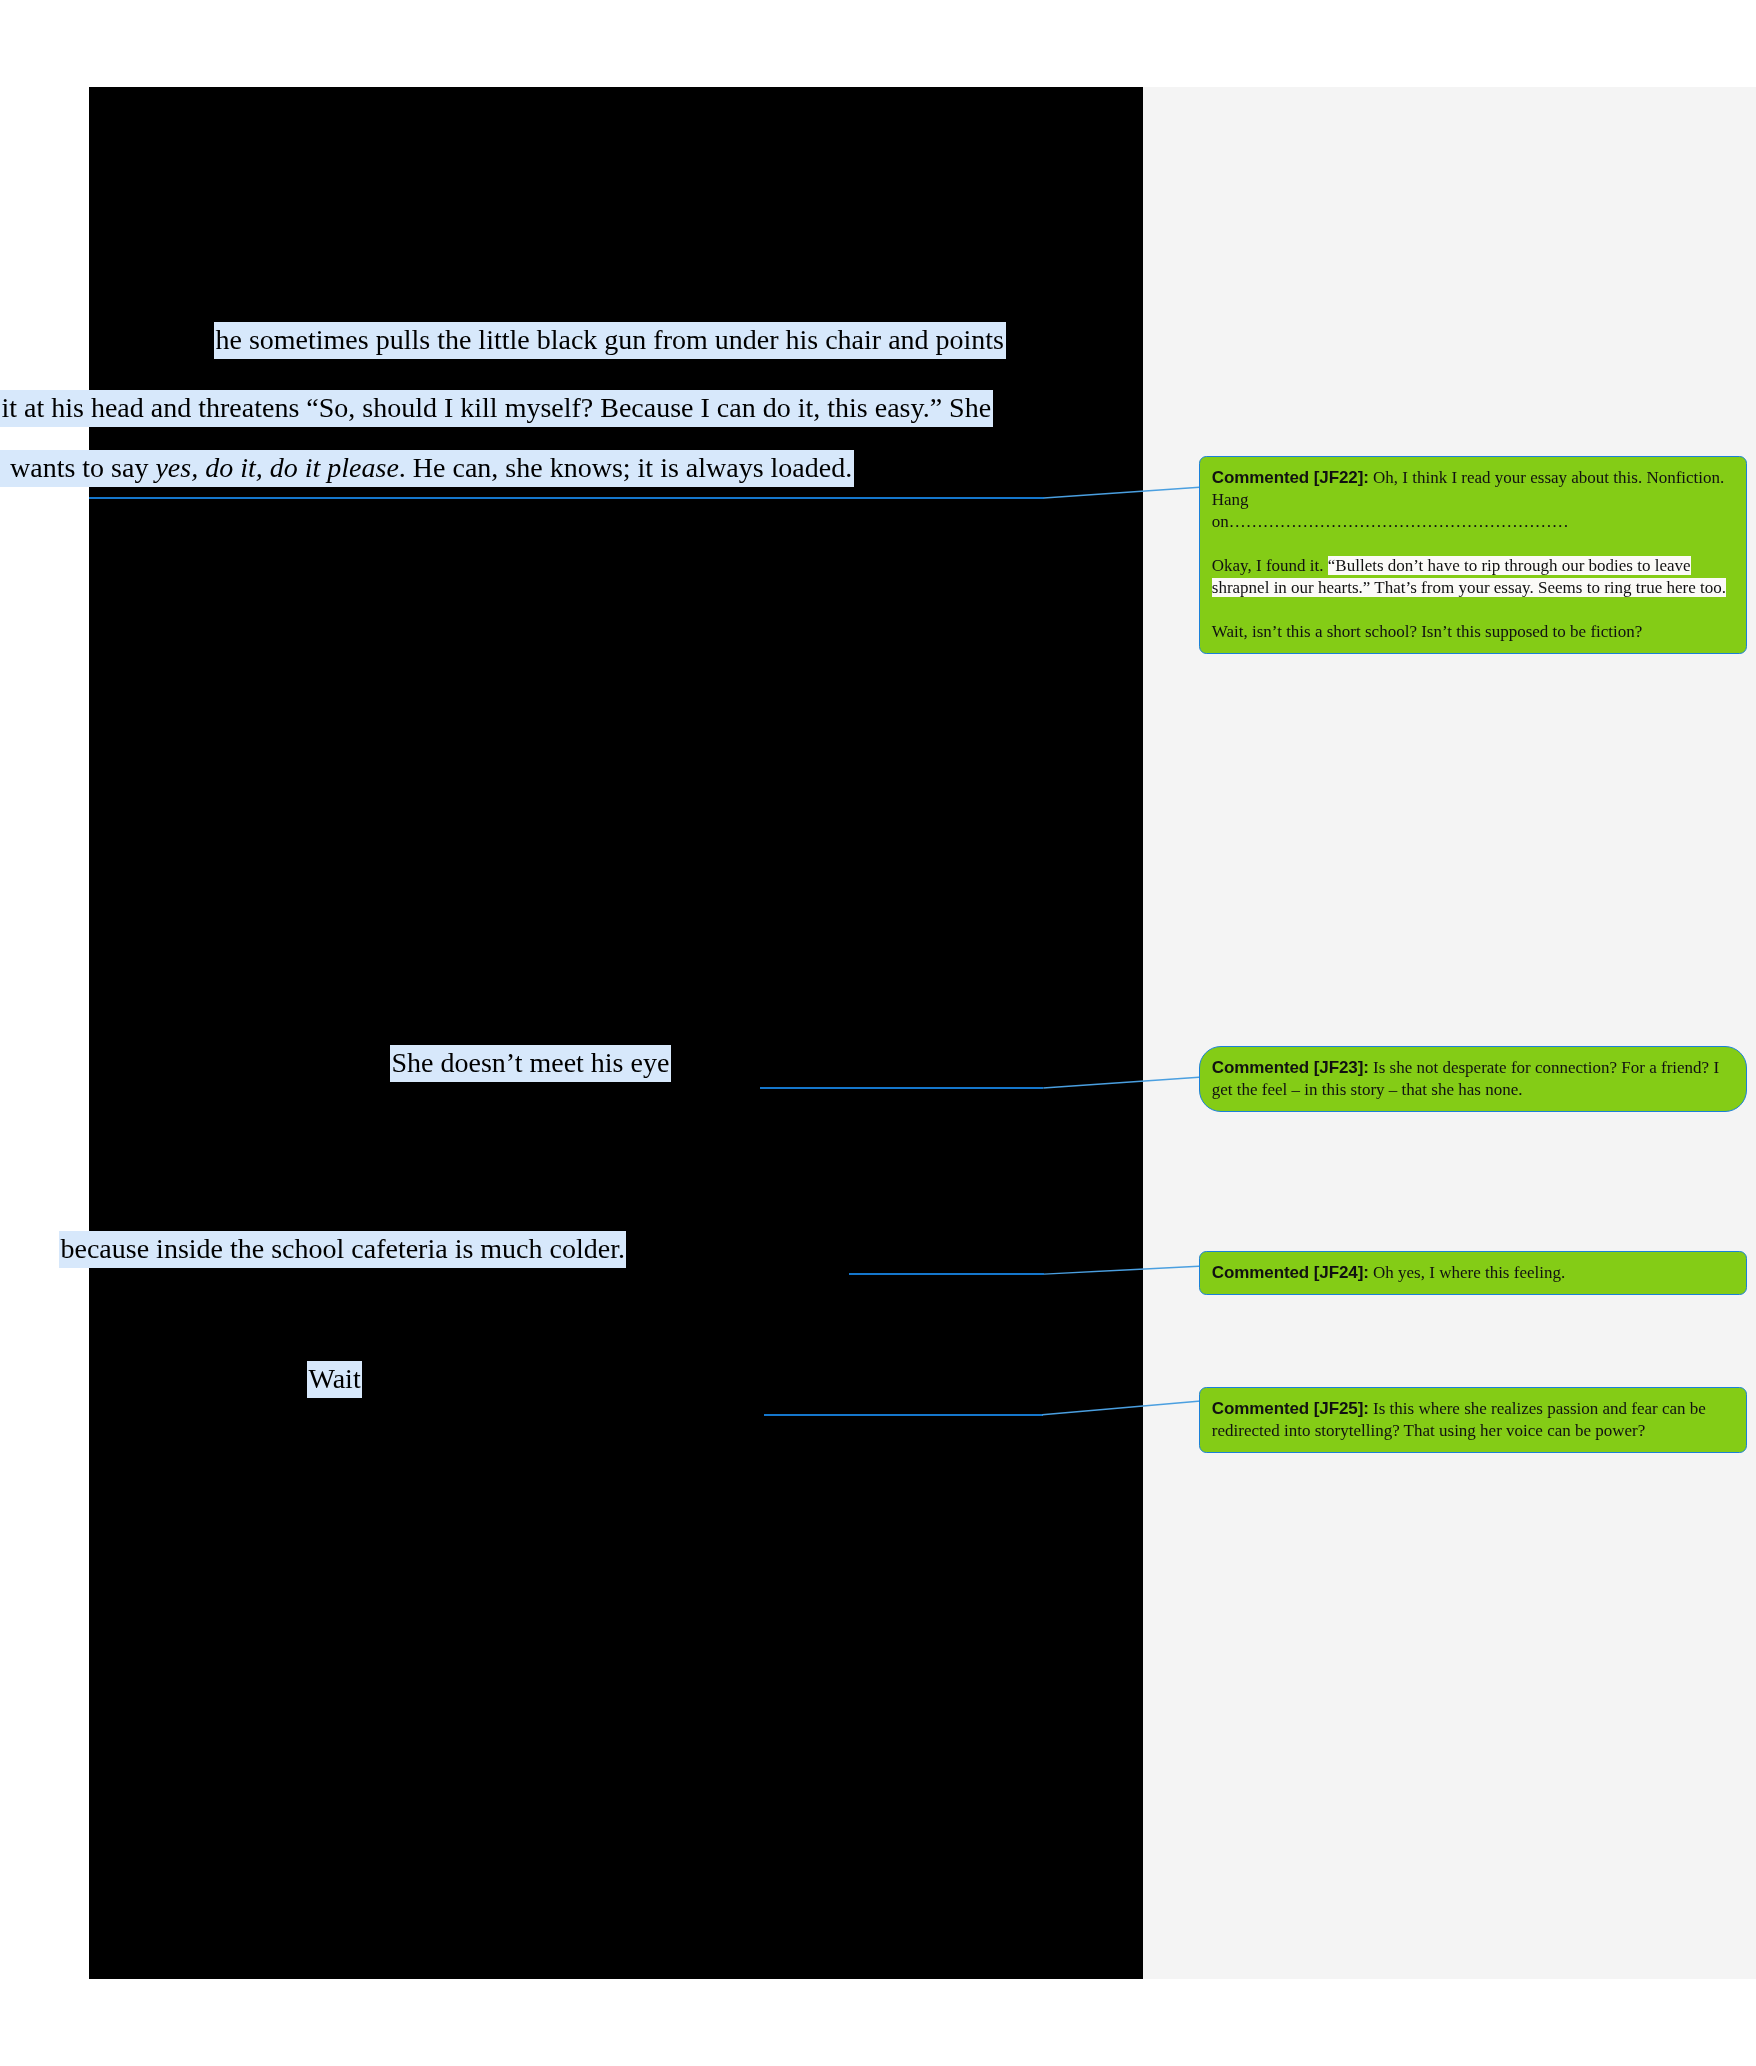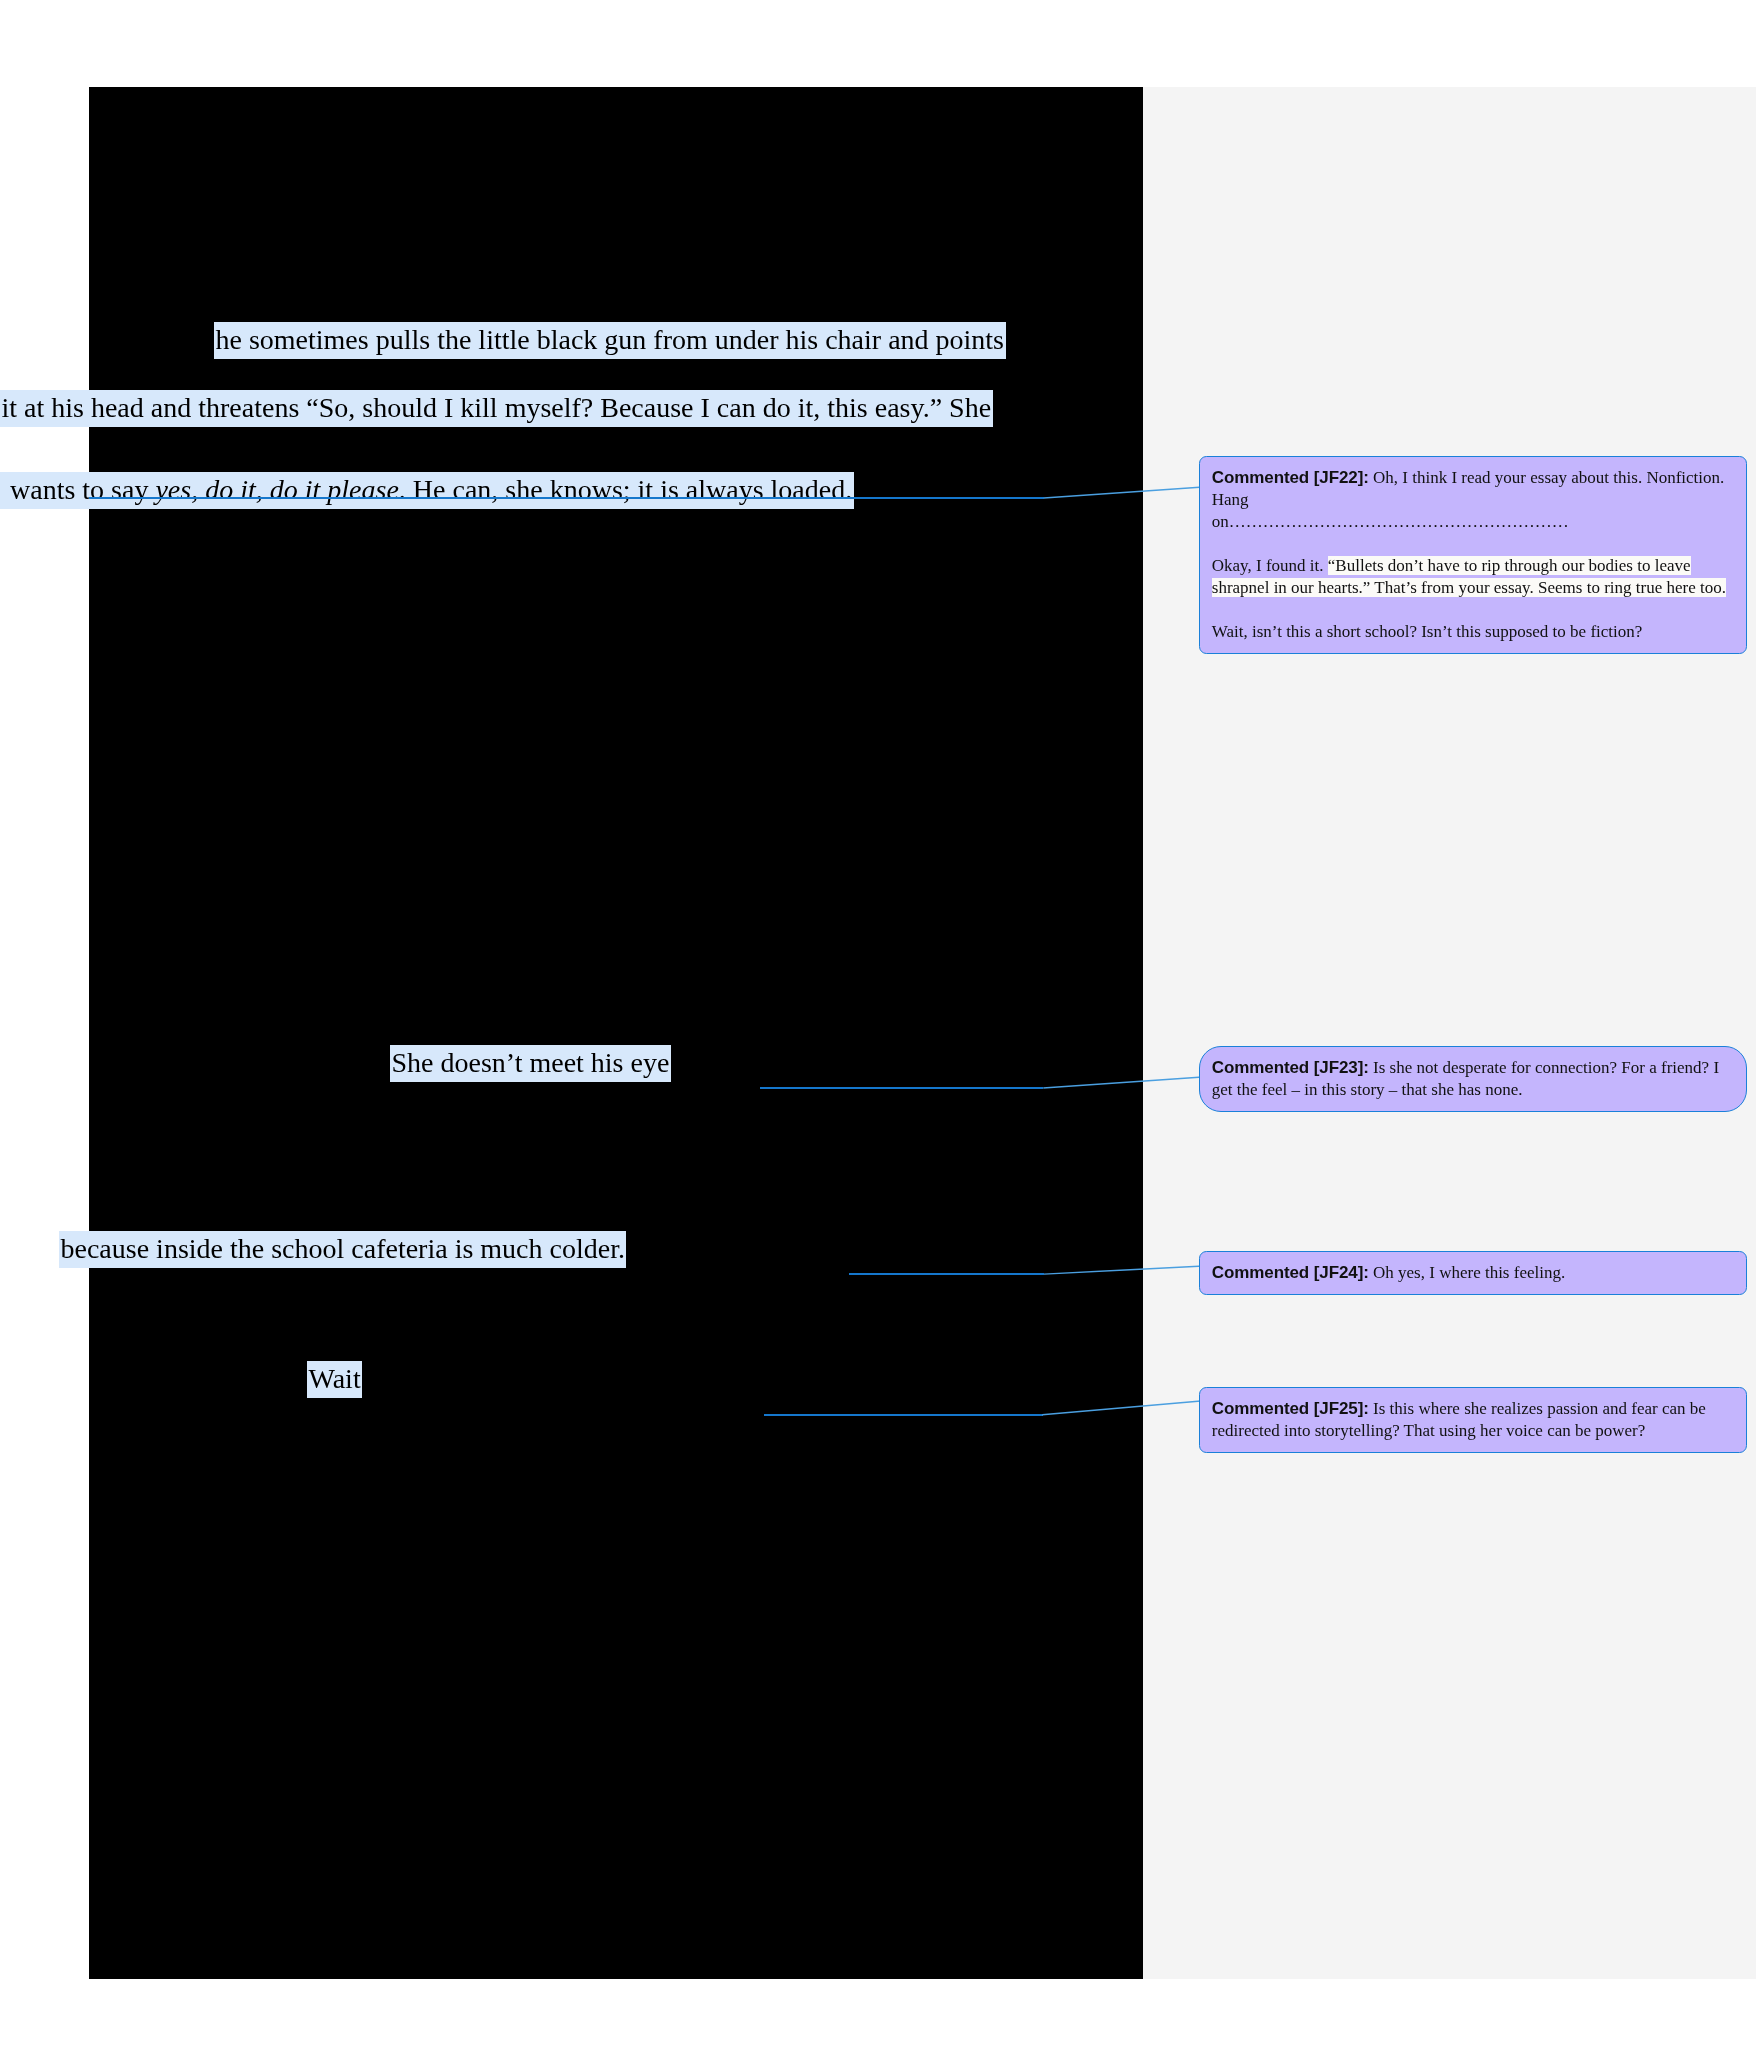--- a/index.html
+++ b/index.html
@@ -44,21 +44,21 @@
     line-height: 32px;
     white-space: nowrap;
     padding: 1.5px 1.5px 3px 1.5px;
     box-sizing: border-box;
     font-family: "Liberation Serif", "DejaVu Serif", serif;
   }
   .doc-line i { font-style: italic; }
 
   #doc-line-1 { left: 214px; top: 322px; }
   #doc-line-2 { left: 0px;   top: 390px; }
-  #doc-line-3 { left: 0px;   top: 472px; padding-left: 10px; }
+  #doc-line-3 { left: 0px;   top: 450px; padding-left: 10px; }
   #doc-line-4 { left: 342px; top: 1045px; margin-left: 48px; }
   #doc-line-5 { left: 59px;  top: 1231px; }
   #doc-line-6 { left: 307px; top: 1361px; }
 
   
   .leader {
     position: absolute;
     pointer-events: none;
   }
   .leader .h-rule {
@@ -68,21 +68,21 @@
     border-top: 2.2px solid #1577cc;
   }
   .leader svg { position: absolute; left: 0; top: 0; overflow: visible; }
 
   
   .comment {
     position: absolute;
     left: 1199px;
     width: 548px;
     box-sizing: border-box;
-    background: #c4b5fd;
+    background: #84cc16;
     border: 1.5px solid #1a80d9;
     border-radius: 7.4px;
     padding: 9.6px 11.8px 10.3px 11.8px;
     font-size: 17px;
     line-height: 22px;
     color: #111111;
     font-family: "Liberation Serif", "DejaVu Serif", serif;
   }
   .comment .tag {
     font-family: "Liberation Sans", "DejaVu Sans", sans-serif;

